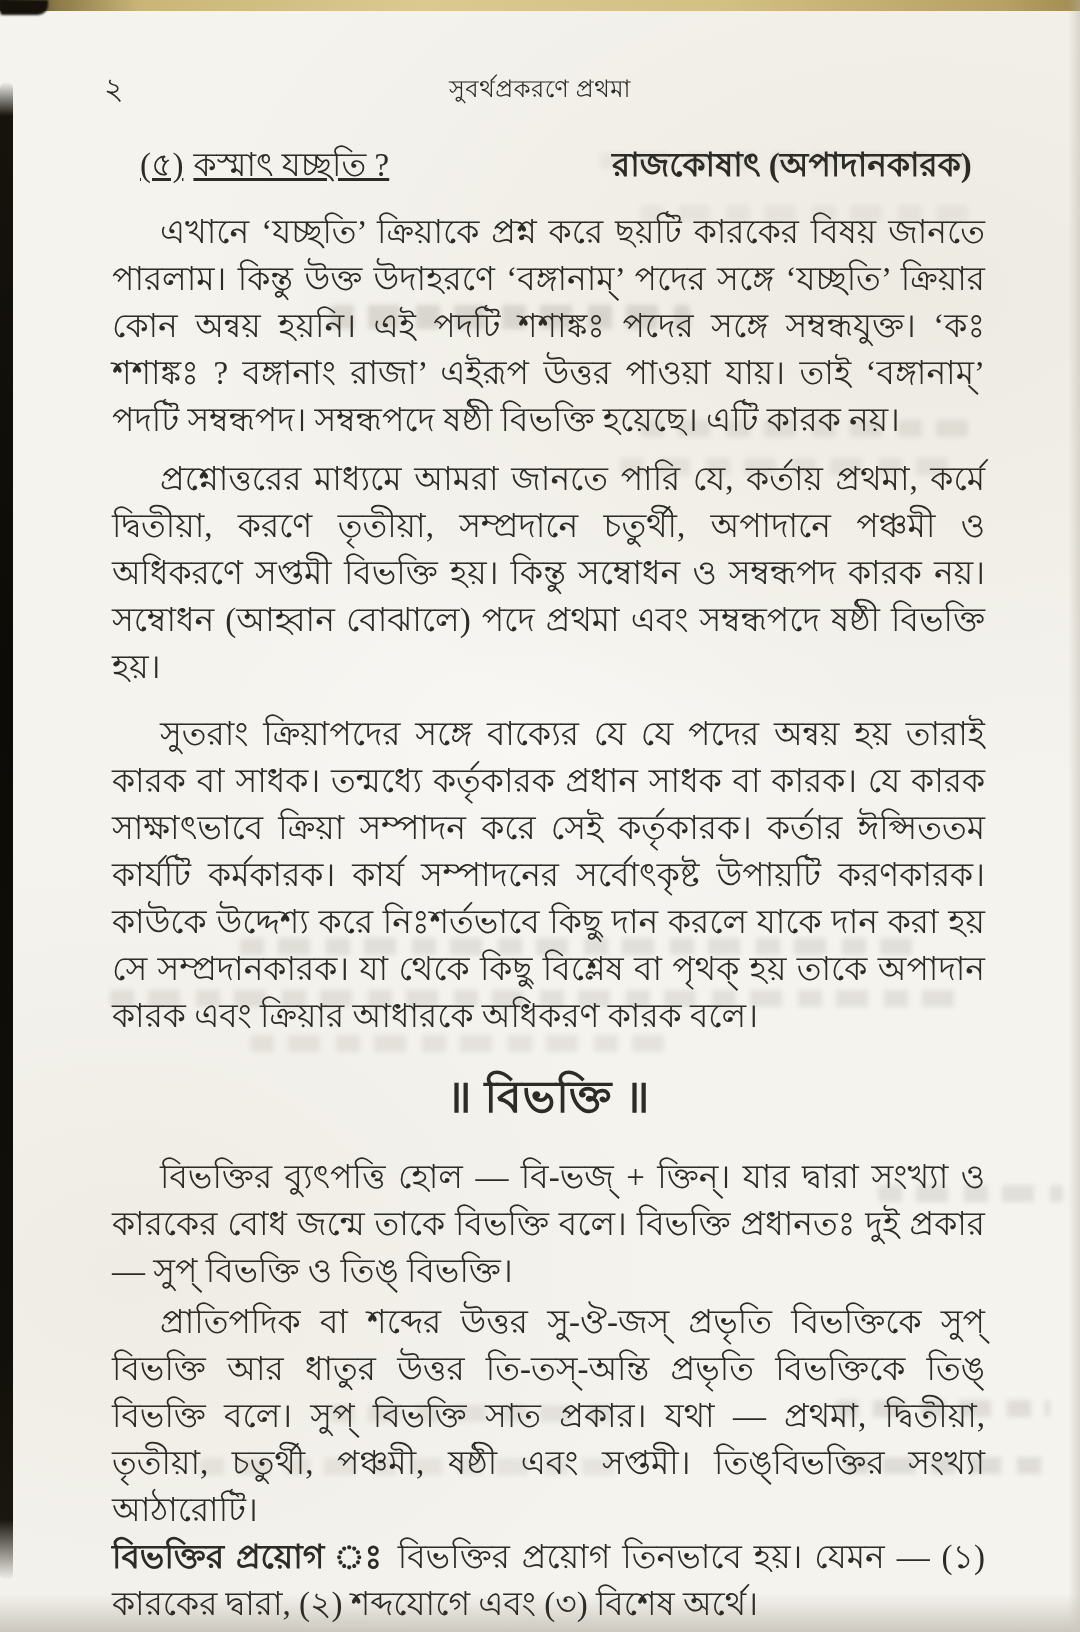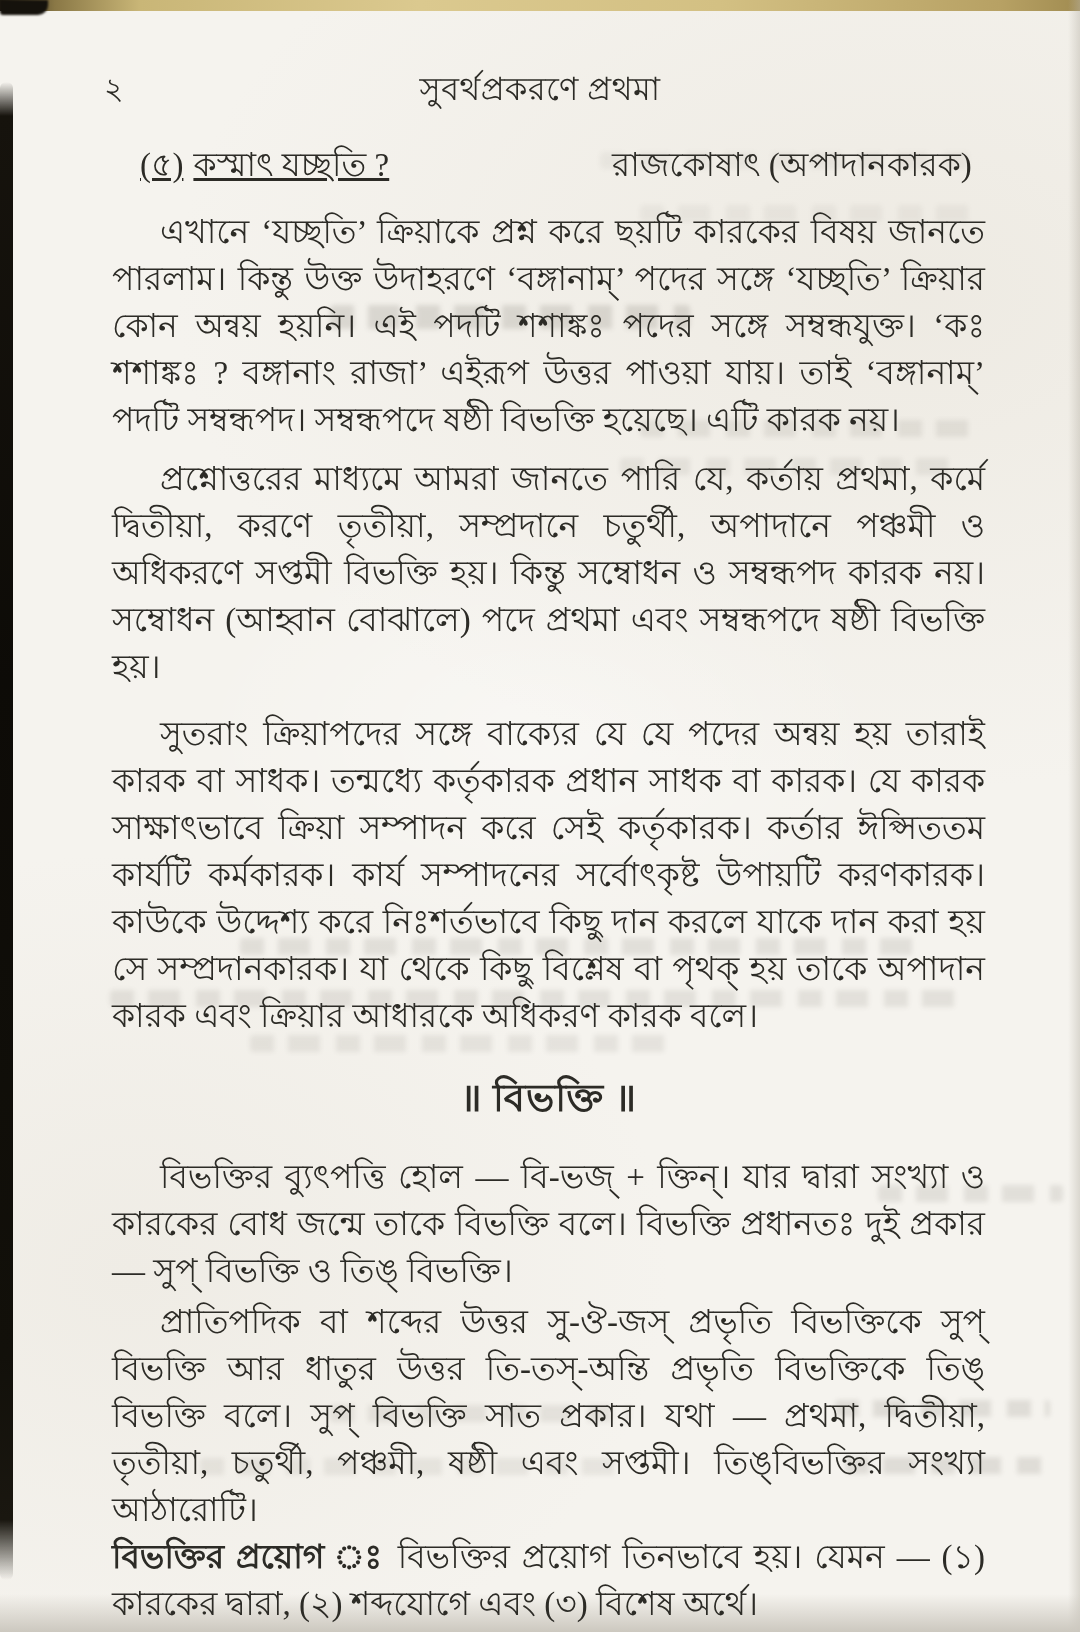--- a/index.html
+++ b/index.html
@@ -53,43 +53,43 @@
       rgba(95,90,80,.85) 38px 70px, rgba(95,90,80,0) 70px 86px);
     filter: blur(2.6px);
   }
   
   .page-number {
     position: absolute; left: 104px; top: 72px;
     font-size: 30px; line-height: 34px;
   }
   .running-header {
     position: absolute; left: 0; top: 70px; width: 1080px;
-    text-align: center; font-size: 32px; line-height: 38px;
+    text-align: center; font-size: 24px; line-height: 38px;
     letter-spacing: 0.5px;
   }
   
   .content {
     position: absolute; left: 112px; top: 142px; width: 873px;
     font-size: 33px; line-height: 47px;
   }
   .qa-block { margin: 0; }
   .qa-row { display: flex; margin: 0 0 10px 28px; }
   .qa-q { width: 472px; flex: 0 0 472px; text-decoration: underline; }
   .qa-label { margin-right: 10px; }
-  .qa-a { flex: 1; }
+  .qa-a { flex: 1; font-weight: bold; }
   .para {
     margin: 0; text-align: justify; text-justify: inter-word;
   }
   .indent { text-indent: 48px; font-family: Liberation Serif, serif; }
   .p1 { margin-top: 8px; }
   .p2 { margin-top: 12px; }
   .p3 { margin-top: 20px; }
   .section-heading {
     margin: 36px 0 34px 0; text-align: center;
-    font-size: 38px; font-weight: bold; line-height: 44px;
+    font-size: 44px; font-weight: bold; line-height: 44px;
     letter-spacing: 1px;
   }
   .p4 { margin-top: 0; }
   .p5 { margin-top: 4px; }
   .p6 { margin-top: 0; }
   .lead { font-weight: bold; margin-right: 12px; }
 </style>
 </head>
 <body>
 

